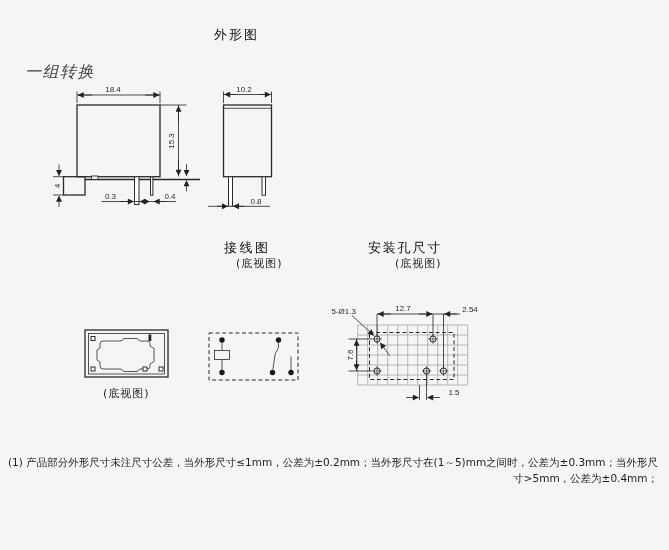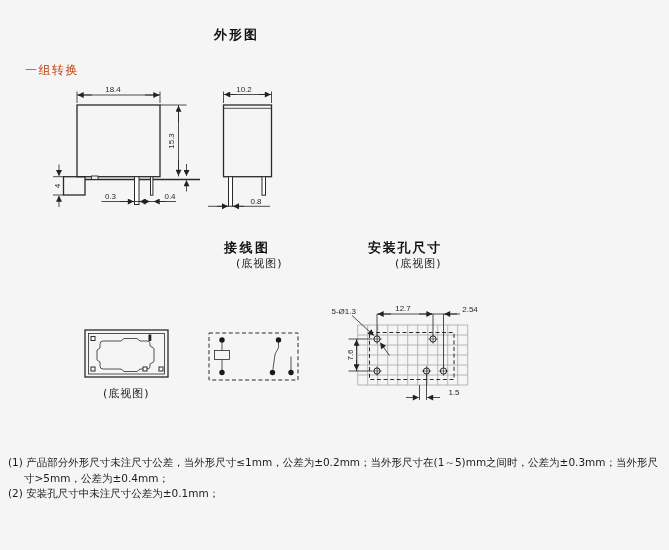--- a/index.html
+++ b/index.html
@@ -1,24 +1,24 @@
 <!DOCTYPE html>
 <html><head>
 <meta charset="utf-8">
 <style>
   html,body{margin:0;padding:0;}
   body{width:669px;height:550px;position:relative;background:#f5f5f5;
        font-family:"DejaVu Sans","Liberation Sans",sans-serif;color:#1a1a1a;overflow:hidden;}
   .abs{position:absolute;white-space:nowrap;}
-  .heading{font-weight:bold;font-size:13px;letter-spacing:2px;color:#111;}
+  .heading{font-weight:normal;font-size:13px;letter-spacing:2px;color:#111;}
   .sub{font-size:11px;letter-spacing:1px;color:#222;}
-  .variant{font-size:12px;letter-spacing:1.5px;color:#c2410c;}
+  .variant{font-size:16px;letter-spacing:1.5px;color:#404040;font-style:italic;}
   .caption{font-size:11px;letter-spacing:1px;color:#222;}
   #notes{position:absolute;left:8px;top:455px;font-size:10.5px;line-height:15.5px;color:#1c1c1c;}
-  #notes .wrap2{padding-left:16px;}
+  #notes .wrap2{padding-left:16px;text-align:right;}
   svg{position:absolute;left:0;top:0;}
   svg text{font-family:"Liberation Sans","DejaVu Sans",sans-serif;font-size:8px;fill:#1f2430;}
   .ln{stroke:#2a2a2a;stroke-width:1.3;fill:none;}
   .thin{stroke:#2a2a2a;stroke-width:0.8;fill:none;}
   .dim{stroke:#222;stroke-width:0.8;fill:none;}
   .dash{stroke:#2a2a2a;stroke-width:1;fill:none;stroke-dasharray:4 2.6;}
   .grid{stroke:#a6a6a6;stroke-width:0.8;}
   .pinfill{fill:#ffffff;stroke:#2a2a2a;stroke-width:1;}
   .dot{fill:#1a1a1a;}
 </style>
@@ -234,14 +234,13 @@
 <div class="abs sub" style="left:236px;top:256px;">(底视图)</div>
 
 <div class="abs heading" style="left:368px;top:239px;letter-spacing:1.8px;">安装孔尺寸</div>
 <div class="abs sub" style="left:395px;top:256px;">(底视图)</div>
 
 <div class="abs caption" style="left:103px;top:386px;">(底视图)</div>
 
 <div id="notes">
   <div>(1) 产品部分外形尺寸未注尺寸公差，当外形尺寸≤1mm，公差为±0.2mm；当外形尺寸在(1～5)mm之间时，公差为±0.3mm；当外形尺</div>
   <div class="wrap2">寸&gt;5mm，公差为±0.4mm；</div>
-  <div>(2) 安装孔尺寸中未注尺寸公差为±0.1mm；</div>
 </div>
 
 </body></html>

